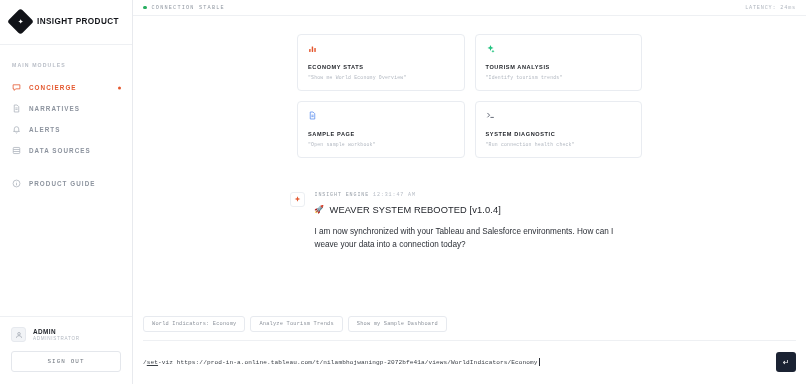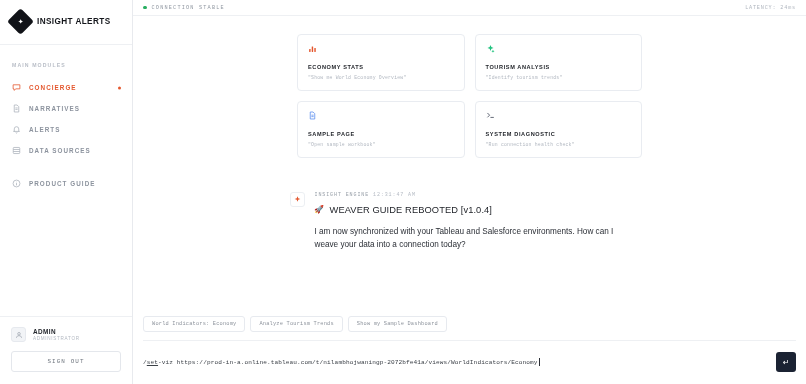--- a/index.html
+++ b/index.html
@@ -202,21 +202,21 @@
 <body>
 
 <div class="app">
 
   <aside class="sidebar">
 
     <div class="brand">
       <div class="logo-diamond">
           <i>✦</i>
         </div>
-      <div class="brand-name">INSIGHT ALERTS</div>
+      <div class="brand-name">INSIGHT PRODUCT</div>
     </div>
 
     <div class="section-label">MAIN MODULES</div>
 
     <div class="nav-item active">
       <span class="ico">
         <svg viewBox="0 0 16 16" fill="none" stroke="currentColor" stroke-width="1.4">
           <path d="M2 3.2h12v7.2H7l-3.4 2.6v-2.6H2z"></path>
         </svg>
       </span>
@@ -353,21 +353,21 @@
               <path d="M8 2l1.4 3.6L13 7l-3.6 1.4L8 12 6.6 8.4 3 7l3.6-1.4z"></path>
             </svg>
           </div>
           <div class="msg-body">
             <div class="msg-meta">
               <span class="who">INSIGHT ENGINE</span>
               <span>12:31:47 AM</span>
             </div>
             <div class="msg-title">
               <span class="rocket">🚀</span>
-              <span>WEAVER GUIDE REBOOTED [v1.0.4]</span>
+              <span>WEAVER SYSTEM REBOOTED [v1.0.4]</span>
             </div>
             <div class="msg-text">I am now synchronized with your Tableau and Salesforce environments. How can I weave your data into a connection today?</div>
           </div>
         </div>
       </div>
 
       <div class="composer" style="width:100%;">
         <div class="chips">
           <div class="chip">World Indicators: Economy</div>
           <div class="chip">Analyze Tourism Trends</div>

